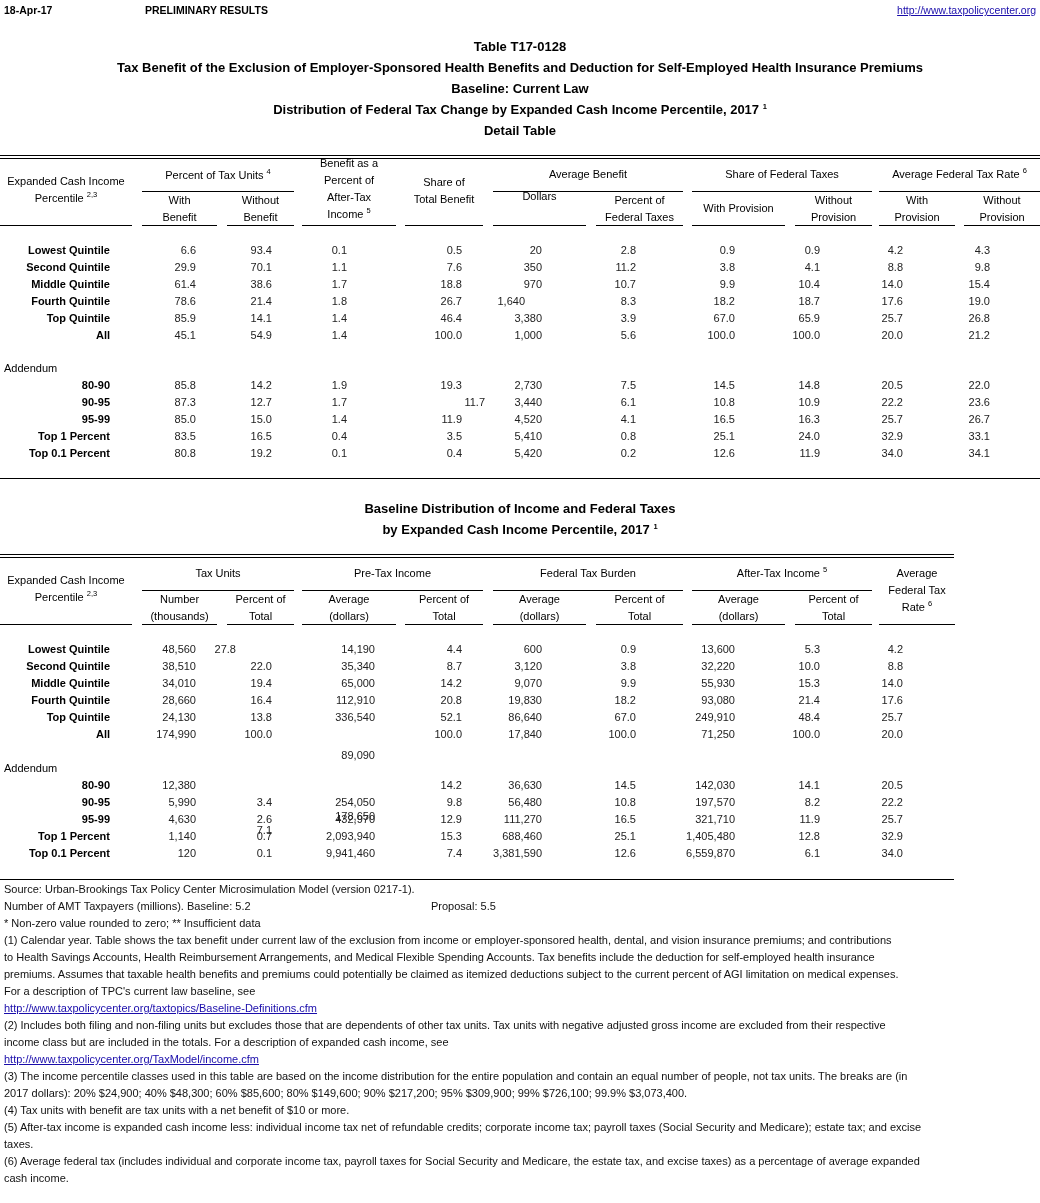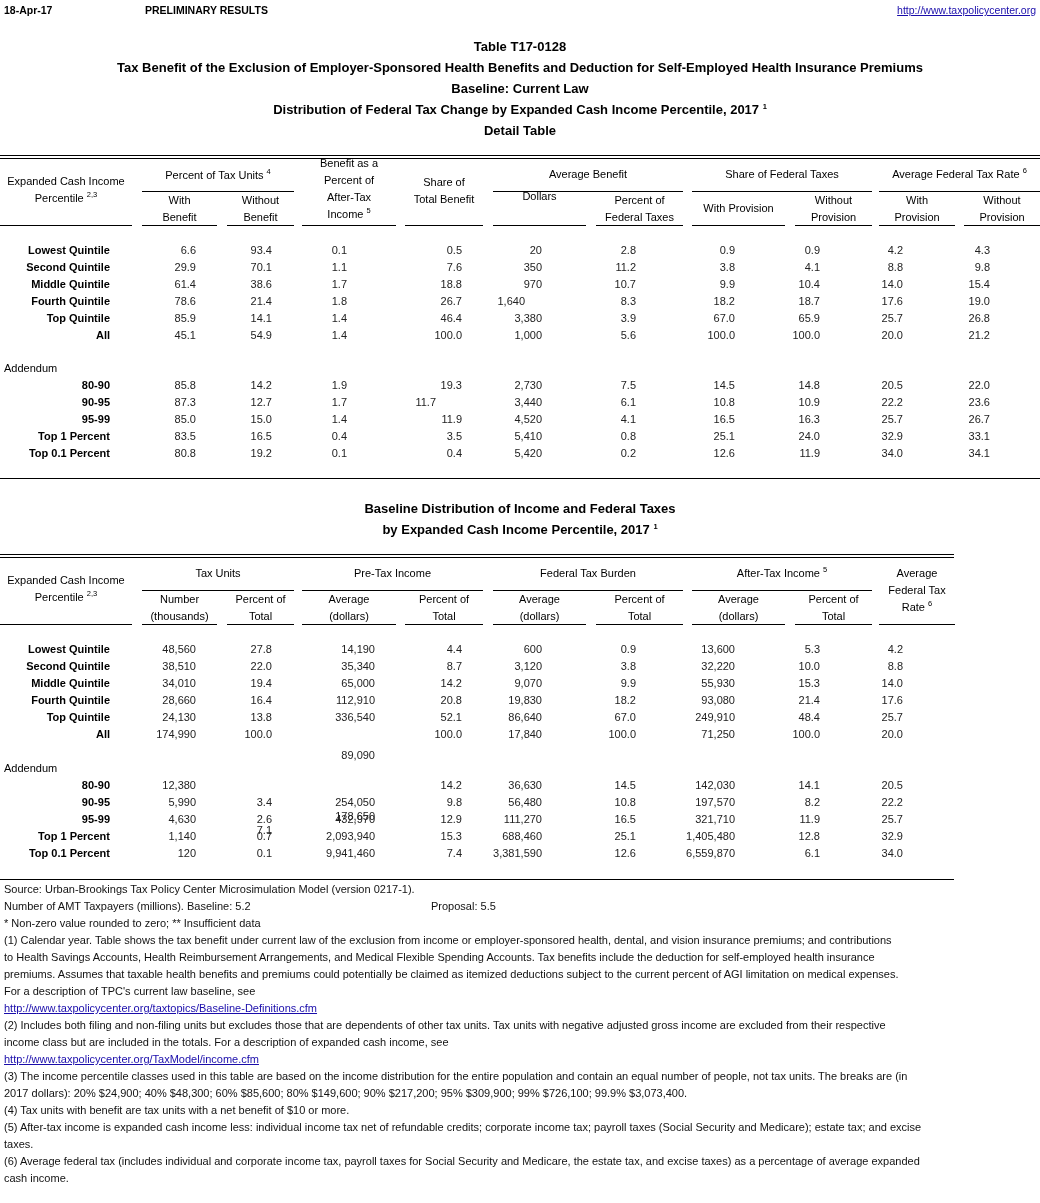--- a/index.html
+++ b/index.html
@@ -188,21 +188,21 @@
       <div class="cell" style="top: 379px; right: 498px;">2,730</div>
       <div class="cell" style="top: 379px; right: 404px;">7.5</div>
       <div class="cell" style="top: 379px; right: 305px;">14.5</div>
       <div class="cell" style="top: 379px; right: 220px;">14.8</div>
       <div class="cell" style="top: 379px; right: 137px;">20.5</div>
       <div class="cell" style="top: 379px; right: 50px;">22.0</div>
       <div class="rowlbl" style="top: 396px;">90-95</div>
       <div class="cell" style="top: 396px; right: 844px;">87.3</div>
       <div class="cell" style="top: 396px; right: 768px;">12.7</div>
       <div class="cell" style="top: 396px; right: 693px;">1.7</div>
-      <div class="cell" style="top: 396px; right: 604px;">11.7</div>
+      <div class="cell" style="top: 396px; right: 555px;">11.7</div>
       <div class="cell" style="top: 396px; right: 498px;">3,440</div>
       <div class="cell" style="top: 396px; right: 404px;">6.1</div>
       <div class="cell" style="top: 396px; right: 305px;">10.8</div>
       <div class="cell" style="top: 396px; right: 220px;">10.9</div>
       <div class="cell" style="top: 396px; right: 137px;">22.2</div>
       <div class="cell" style="top: 396px; right: 50px;">23.6</div>
       <div class="rowlbl" style="top: 413px;">95-99</div>
       <div class="cell" style="top: 413px; right: 844px;">85.0</div>
       <div class="cell" style="top: 413px; right: 768px;">15.0</div>
       <div class="cell" style="top: 413px; right: 693px;">1.4</div>
@@ -309,21 +309,21 @@
   <div class="hline" style="left:405px; width:78px; top:624px;"></div>
   <div class="hline" style="left:493px; width:93px; top:624px;"></div>
   <div class="hline" style="left:596px; width:87px; top:624px;"></div>
   <div class="hline" style="left:692px; width:93px; top:624px;"></div>
   <div class="hline" style="left:795px; width:77px; top:624px;"></div>
   <div class="hline" style="left:879px; width:76px; top:624px;"></div>
 
   <div id="t2-body">
       <div class="rowlbl" style="top: 643px;">Lowest Quintile</div>
       <div class="cell" style="top: 643px; right: 844px;">48,560</div>
-      <div class="cell" style="top: 643px; right: 768px;">27.8</div>
+      <div class="cell" style="top: 643px; right: 804px;">27.8</div>
       <div class="cell" style="top: 643px; right: 665px;">14,190</div>
       <div class="cell" style="top: 643px; right: 578px;">4.4</div>
       <div class="cell" style="top: 643px; right: 498px;">600</div>
       <div class="cell" style="top: 643px; right: 404px;">0.9</div>
       <div class="cell" style="top: 643px; right: 305px;">13,600</div>
       <div class="cell" style="top: 643px; right: 220px;">5.3</div>
       <div class="cell" style="top: 643px; right: 137px;">4.2</div>
       <div class="rowlbl" style="top: 660px;">Second Quintile</div>
       <div class="cell" style="top: 660px; right: 844px;">38,510</div>
       <div class="cell" style="top: 660px; right: 768px;">22.0</div>

